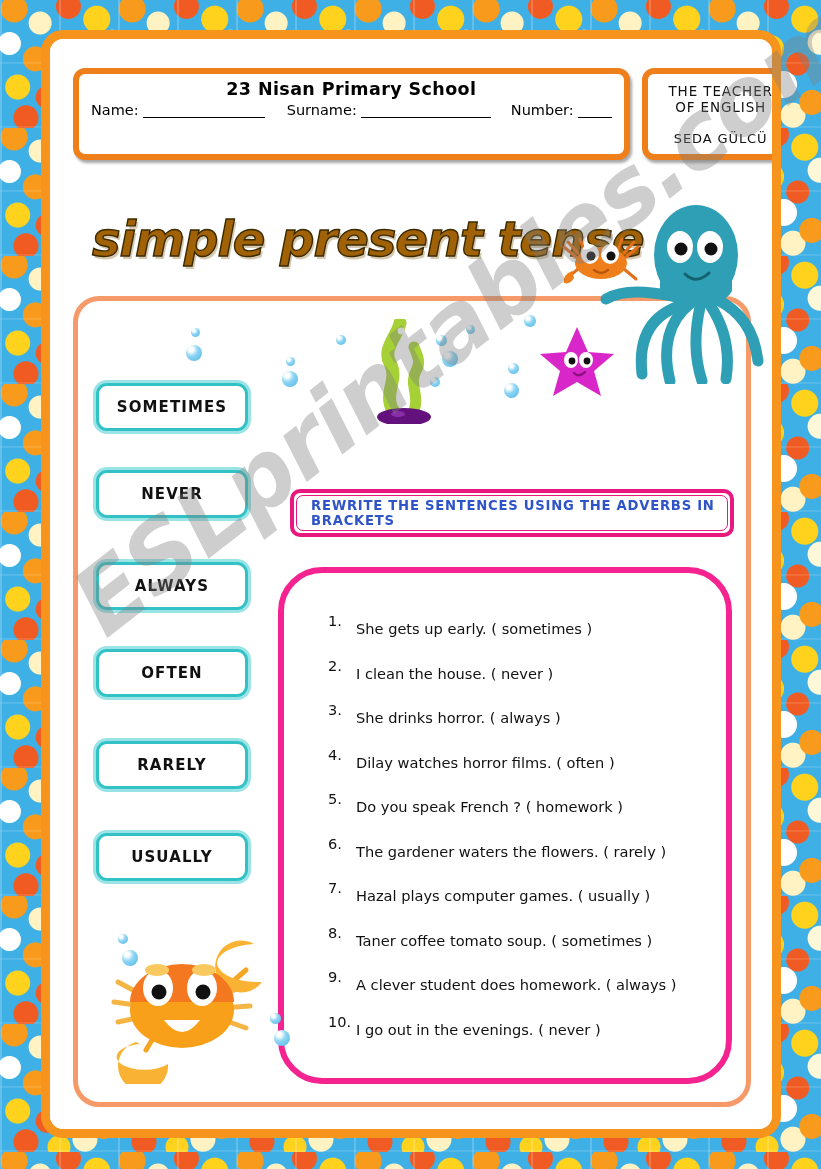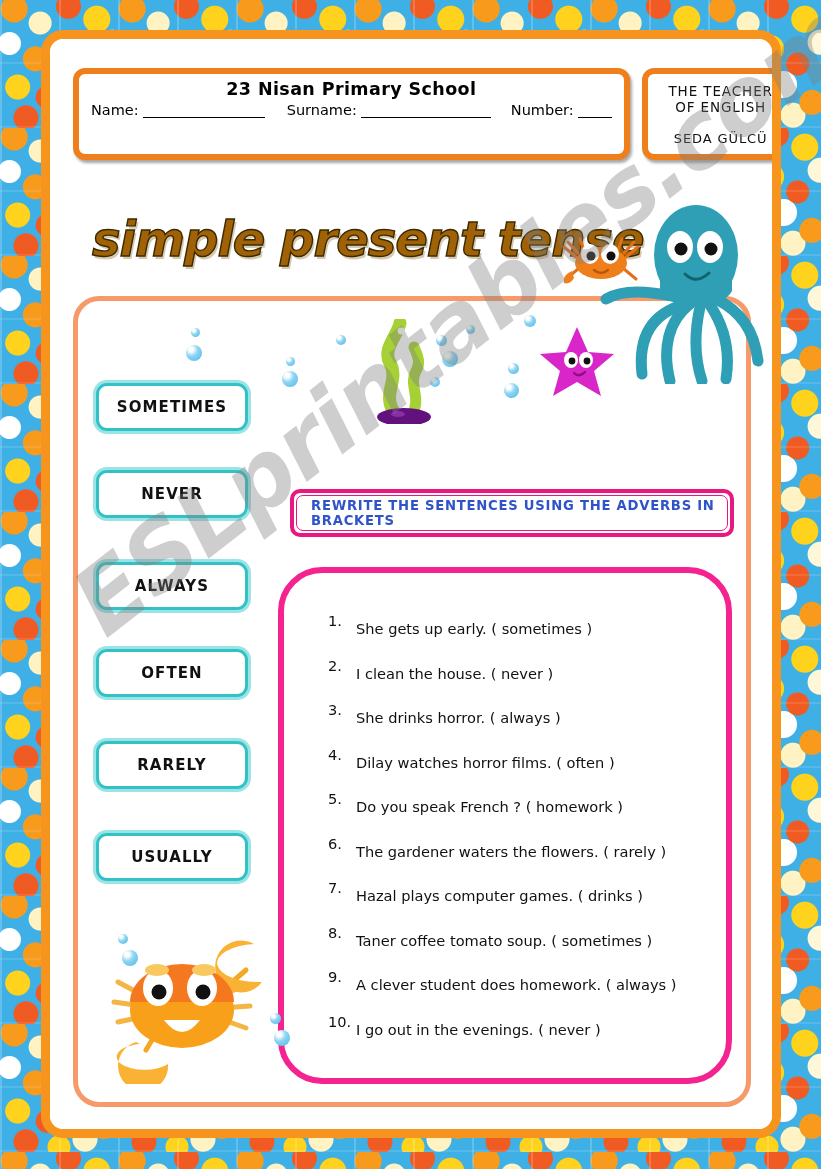--- a/index.html
+++ b/index.html
@@ -467,21 +467,21 @@
         <div class="sentence-row">
           <span class="num">5.</span>
           <span class="txt">Do you speak French ? ( homework )</span>
         </div>
         <div class="sentence-row">
           <span class="num">6.</span>
           <span class="txt">The gardener waters the flowers. ( rarely )</span>
         </div>
         <div class="sentence-row">
           <span class="num">7.</span>
-          <span class="txt">Hazal plays computer games. ( drinks )</span>
+          <span class="txt">Hazal plays computer games. ( usually )</span>
         </div>
         <div class="sentence-row">
           <span class="num">8.</span>
           <span class="txt">Taner coffee tomato soup. ( sometimes )</span>
         </div>
         <div class="sentence-row">
           <span class="num">9.</span>
           <span class="txt">A clever student does homework. ( always )</span>
         </div>
         <div class="sentence-row">

